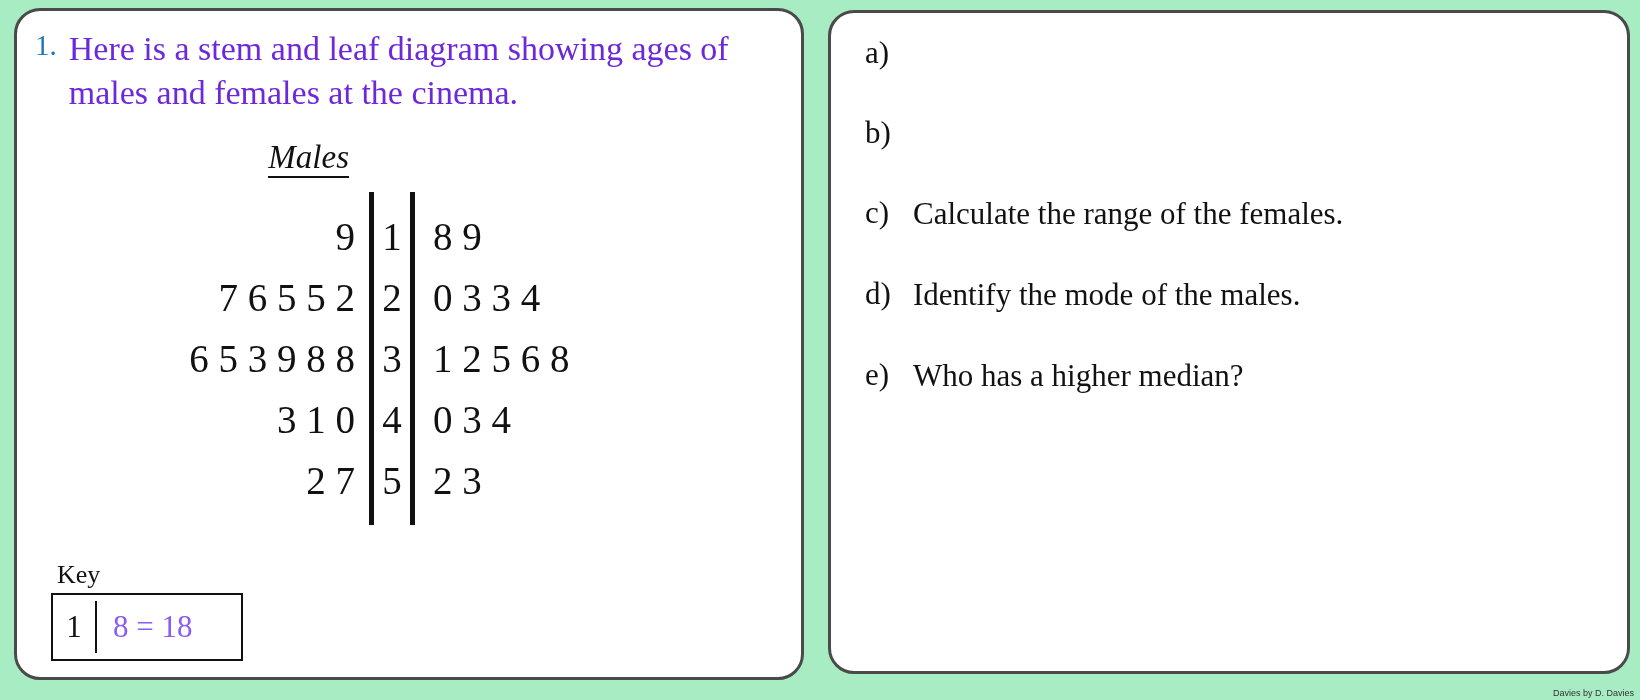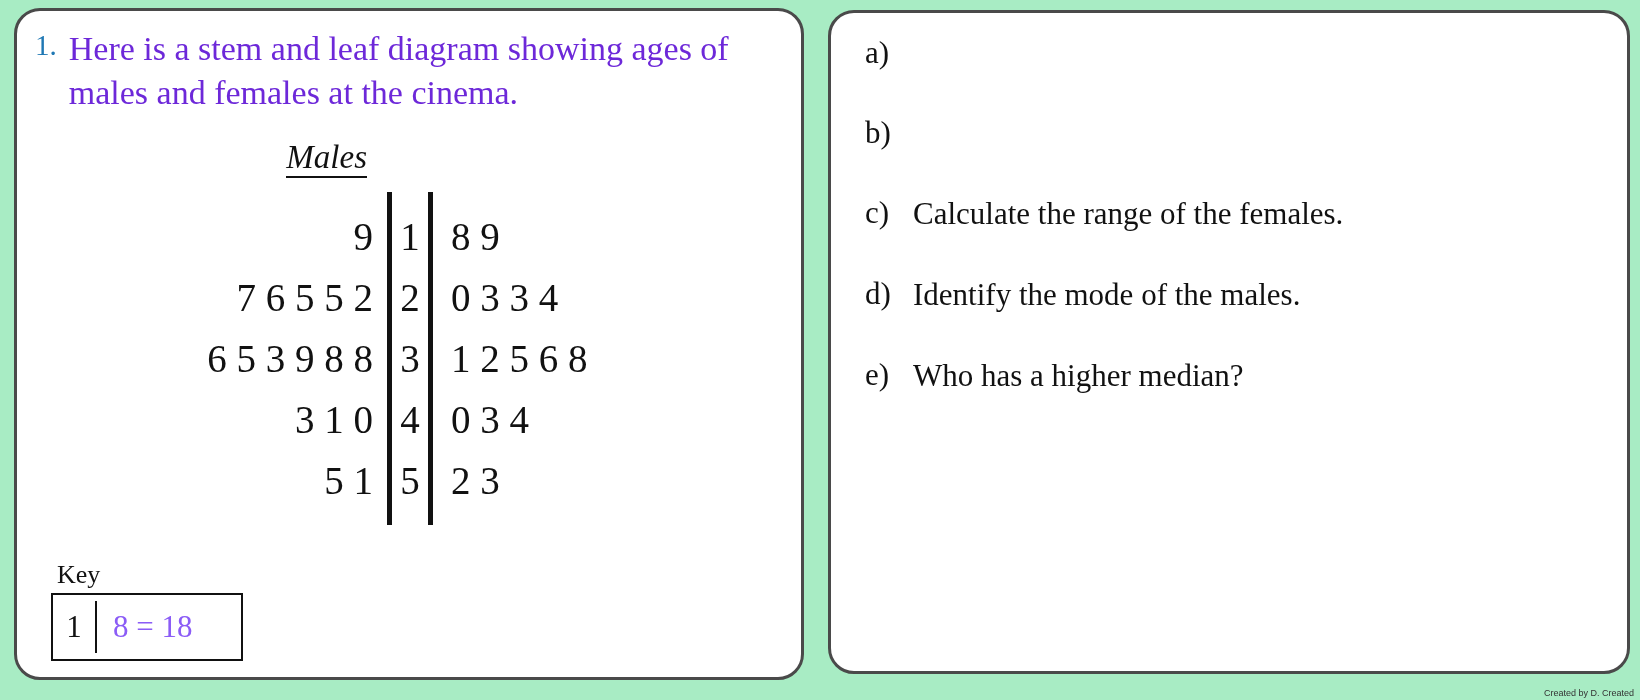--- a/index.html
+++ b/index.html
@@ -54,21 +54,20 @@
   }
   .q-text {
     font-size: 34px;
     line-height: 1.28;
     color: #6d28d9;
     max-width: 700px;
   }
 
   .diagram {
     margin-top: 18px;
-    padding-left: 18px;
   }
   .headings {
     display: flex;
     font-size: 33px;
     font-style: italic;
     color: #111;
     height: 44px;
     align-items: flex-end;
   }
   .head-males {
@@ -200,21 +199,21 @@
       </div>
 
       <div class="stemleaf">
 
         <div class="col-left-leaves">
           <div class="spacer-top"></div>
           <div class="row">9</div>
           <div class="row">7 6 5 5 2</div>
           <div class="row">6 5 3 9 8 8</div>
           <div class="row">3 1 0</div>
-          <div class="row">5 1</div>
+          <div class="row">2 7</div>
           <div class="spacer-bottom"></div>
         </div>
 
         <div class="col-stem">
           <div class="spacer-top"></div>
           <div class="row">1</div>
           <div class="row">2</div>
           <div class="row">3</div>
           <div class="row">4</div>
           <div class="row">5</div>
@@ -268,13 +267,13 @@
       <div class="sub-item">
         <div class="sub-letter">e)</div>
         <div class="sub-text">Who has a higher median?</div>
       </div>
 
     </div>
   </div>
 
 </div>
 
-<div class="credit">Created by D. Created</div>
+<div class="credit">Davies by D. Davies</div>
 
 </body></html>

